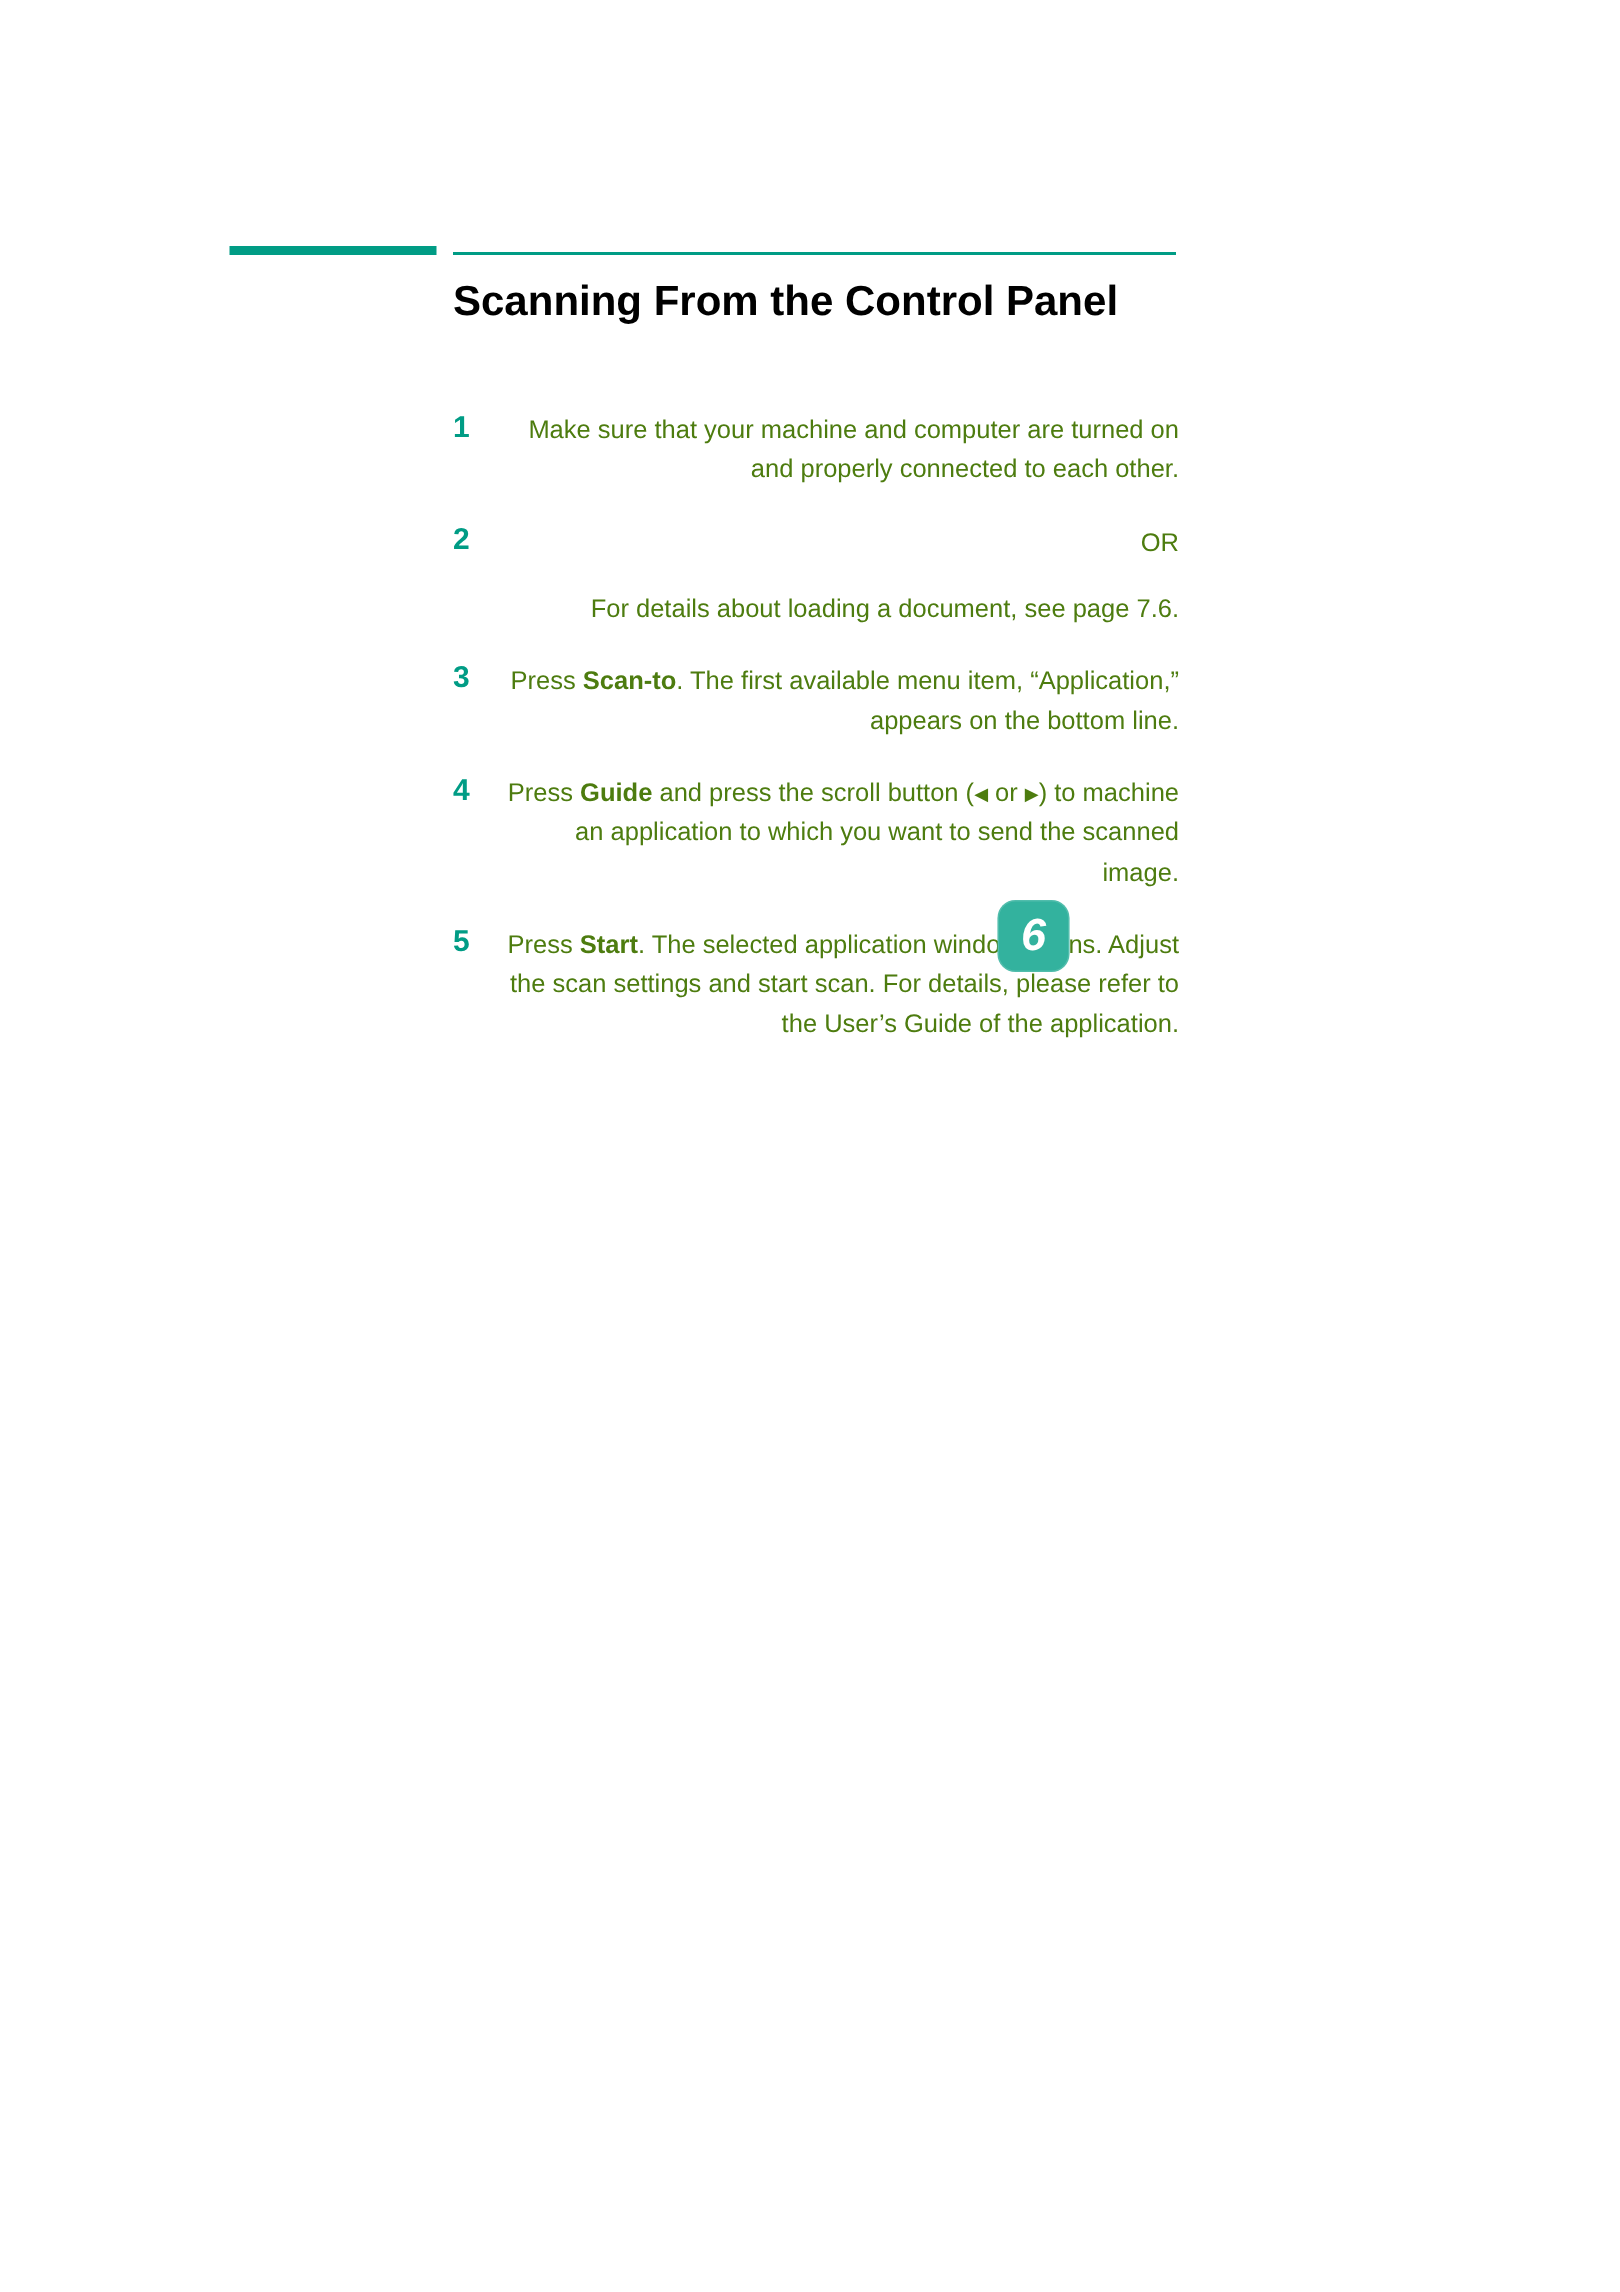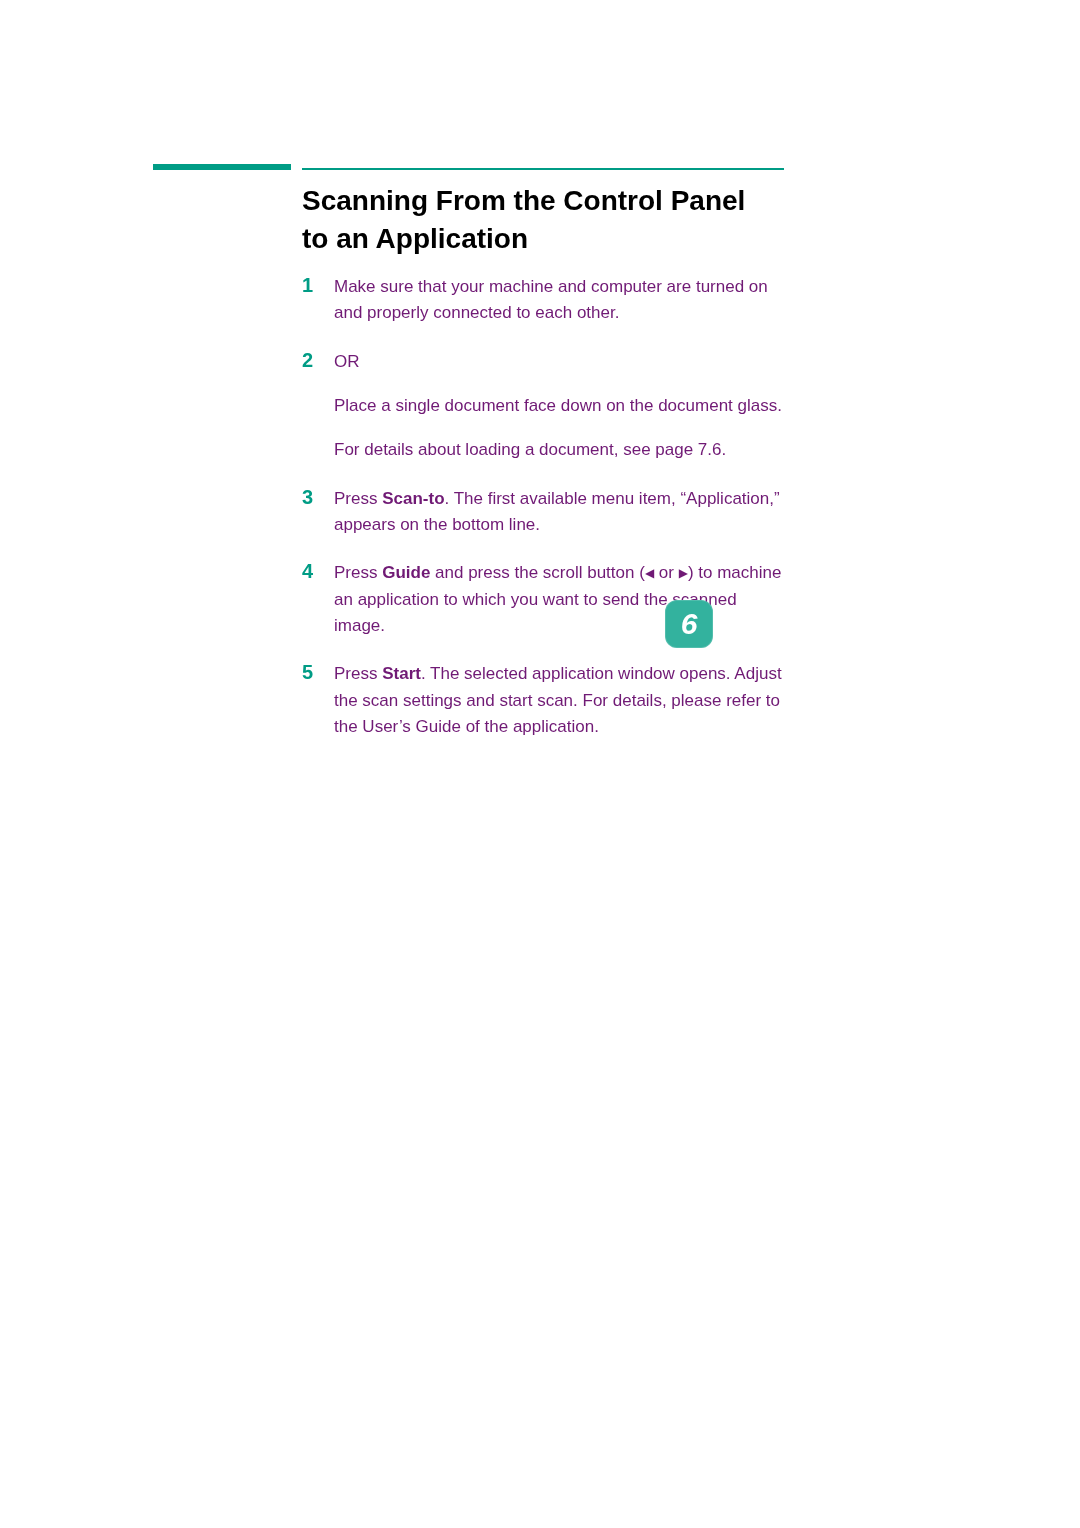--- a/index.html
+++ b/index.html
@@ -62,21 +62,22 @@
     flex: 0 0 32px;
     font-weight: 700;
     font-size: 20px;
     color: #009c85;
     line-height: 1.15;
   }
   .step-body {
     flex: 1;
     font-size: 17px;
     line-height: 1.55;
-    color: #701a75;
+    color: #4d7c0f;
+    text-align: right;
   }
   .step-body p {
     margin-bottom: 18px;
   }
   .step-body p:last-child {
     margin-bottom: 0;
   }
   .step-body .bold {
     font-weight: 700;
   }
@@ -128,37 +129,35 @@
 </head>
 <body>
 
 <div class="page">
 
   <div class="top-rule-bold"></div>
   <div class="top-rule-thin"></div>
 
   <h1 class="heading">
     <span>Scanning From the Control Panel</span>
-    <span>to an Application</span>
   </h1>
 
   <div class="steps">
 
     <div class="step">
       <div class="step-num">1</div>
       <div class="step-body">
         <p>Make sure that your machine and computer are turned on and properly connected to each other.</p>
       </div>
     </div>
 
     <div class="step">
       <div class="step-num">2</div>
       <div class="step-body">
         <p>OR</p>
-        <p>Place a single document face down on the document glass.</p>
         <p>For details about loading a document, see page 7.6.</p>
       </div>
     </div>
 
     <div class="step">
       <div class="step-num">3</div>
       <div class="step-body">
         <p>
           <span>Press </span><span class="bold">Scan-to</span><span>. The first available menu item, “Application,” appears on the bottom line.</span>
         </p>

